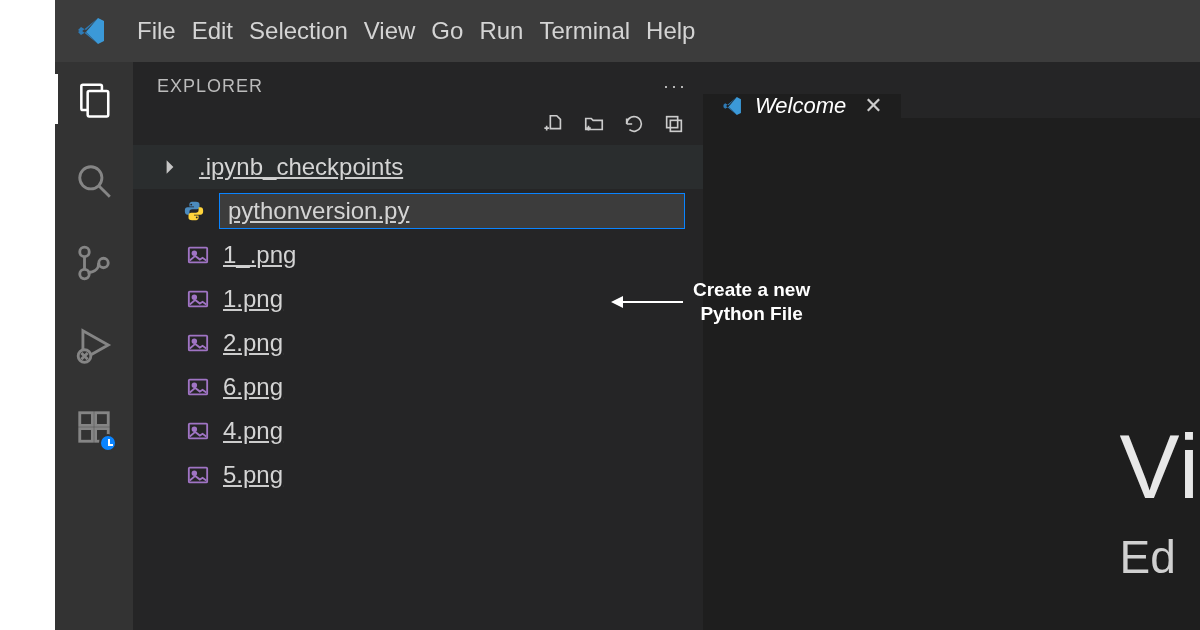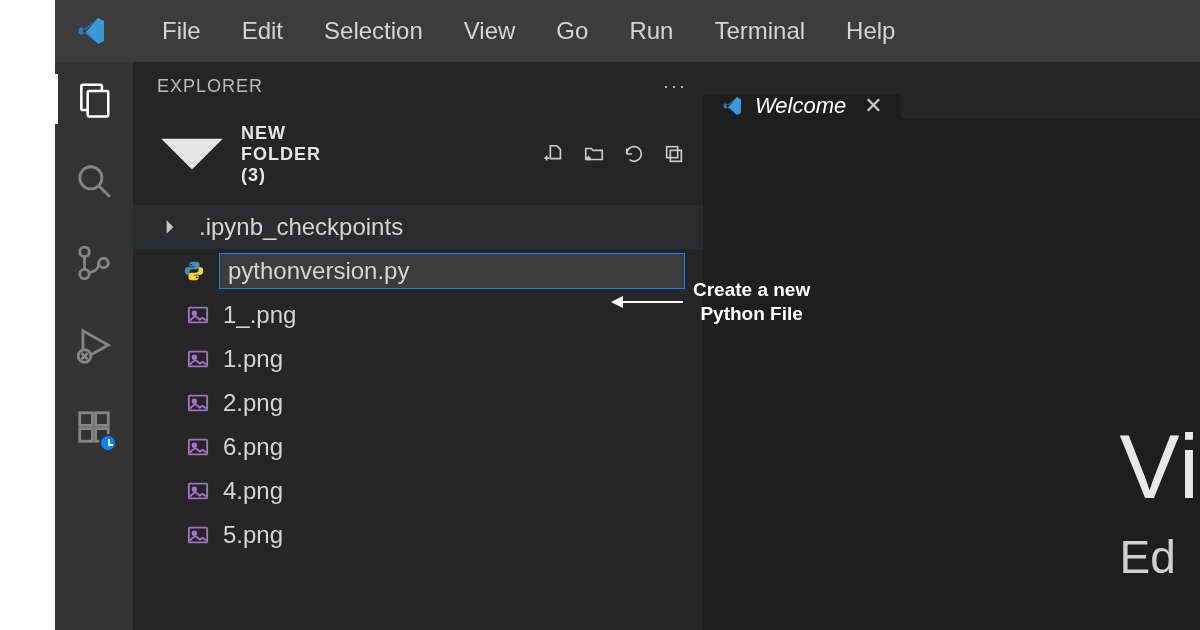--- a/index.html
+++ b/index.html
@@ -12,21 +12,21 @@
     color: #ccc;
     display: flex;
     flex-direction: column;
   }
   
   .menubar {
     height: 62px;
     background: #3c3c3c;
     display: flex;
     align-items: center;
-    gap: 41px;
+    gap: 16px;
     padding-left: 20px;
     font-size: 24px;
   }
   .menubar .logo { width: 32px; height: 32px; margin-right: 14px; }
   .menubar .item { color: #d4d4d4; cursor: pointer; }
   
   .body {
     flex: 1;
     display: flex;
     min-height: 0;
@@ -71,21 +71,21 @@
     justify-content: space-between;
     padding: 10px 18px 8px 18px;
     font-weight: 700;
     font-size: 18px;
     color: #e6e6e6;
     letter-spacing: 1px;
   }
   .folder-header .left { display: flex; align-items: center; gap: 8px; }
   .folder-actions { display: flex; gap: 18px; color: #ccc; }
   .folder-actions svg { width: 22px; height: 22px; }
-  .tree { padding: 2px 0 0 0; }
+  .tree { padding: 2px 0 0 0; text-decoration: underline; }
   .row {
     display: flex;
     align-items: center;
     gap: 14px;
     height: 44px;
     padding-left: 54px;
     font-size: 24px;
     color: #d4d4d4;
     cursor: pointer;
   }
@@ -241,21 +241,20 @@
     <div class="sidebar">
       <div class="sidebar-header">
         <span>EXPLORER</span>
         <span style="letter-spacing:2px;color:#ccc;">···</span>
       </div>
       <div class="folder-header">
         <div class="left">
           <svg class="chev" viewBox="0 0 16 16">
               <path fill="currentColor" d="M2 5l6 6 6-6z"></path>
             </svg>
-          <span>NEW FOLDER (3)</span>
         </div>
         <div class="folder-actions">
           <span>
               <svg viewBox="0 0 24 24" fill="none" stroke="currentColor" stroke-width="1.8">
                 <path d="M8 3h7l4 4v10H8z"></path>
                 <path d="M4 14v5M1.5 16.5h5"></path>
               </svg>
             </span>
           <span>
               <svg viewBox="0 0 24 24" fill="none" stroke="currentColor" stroke-width="1.8">

